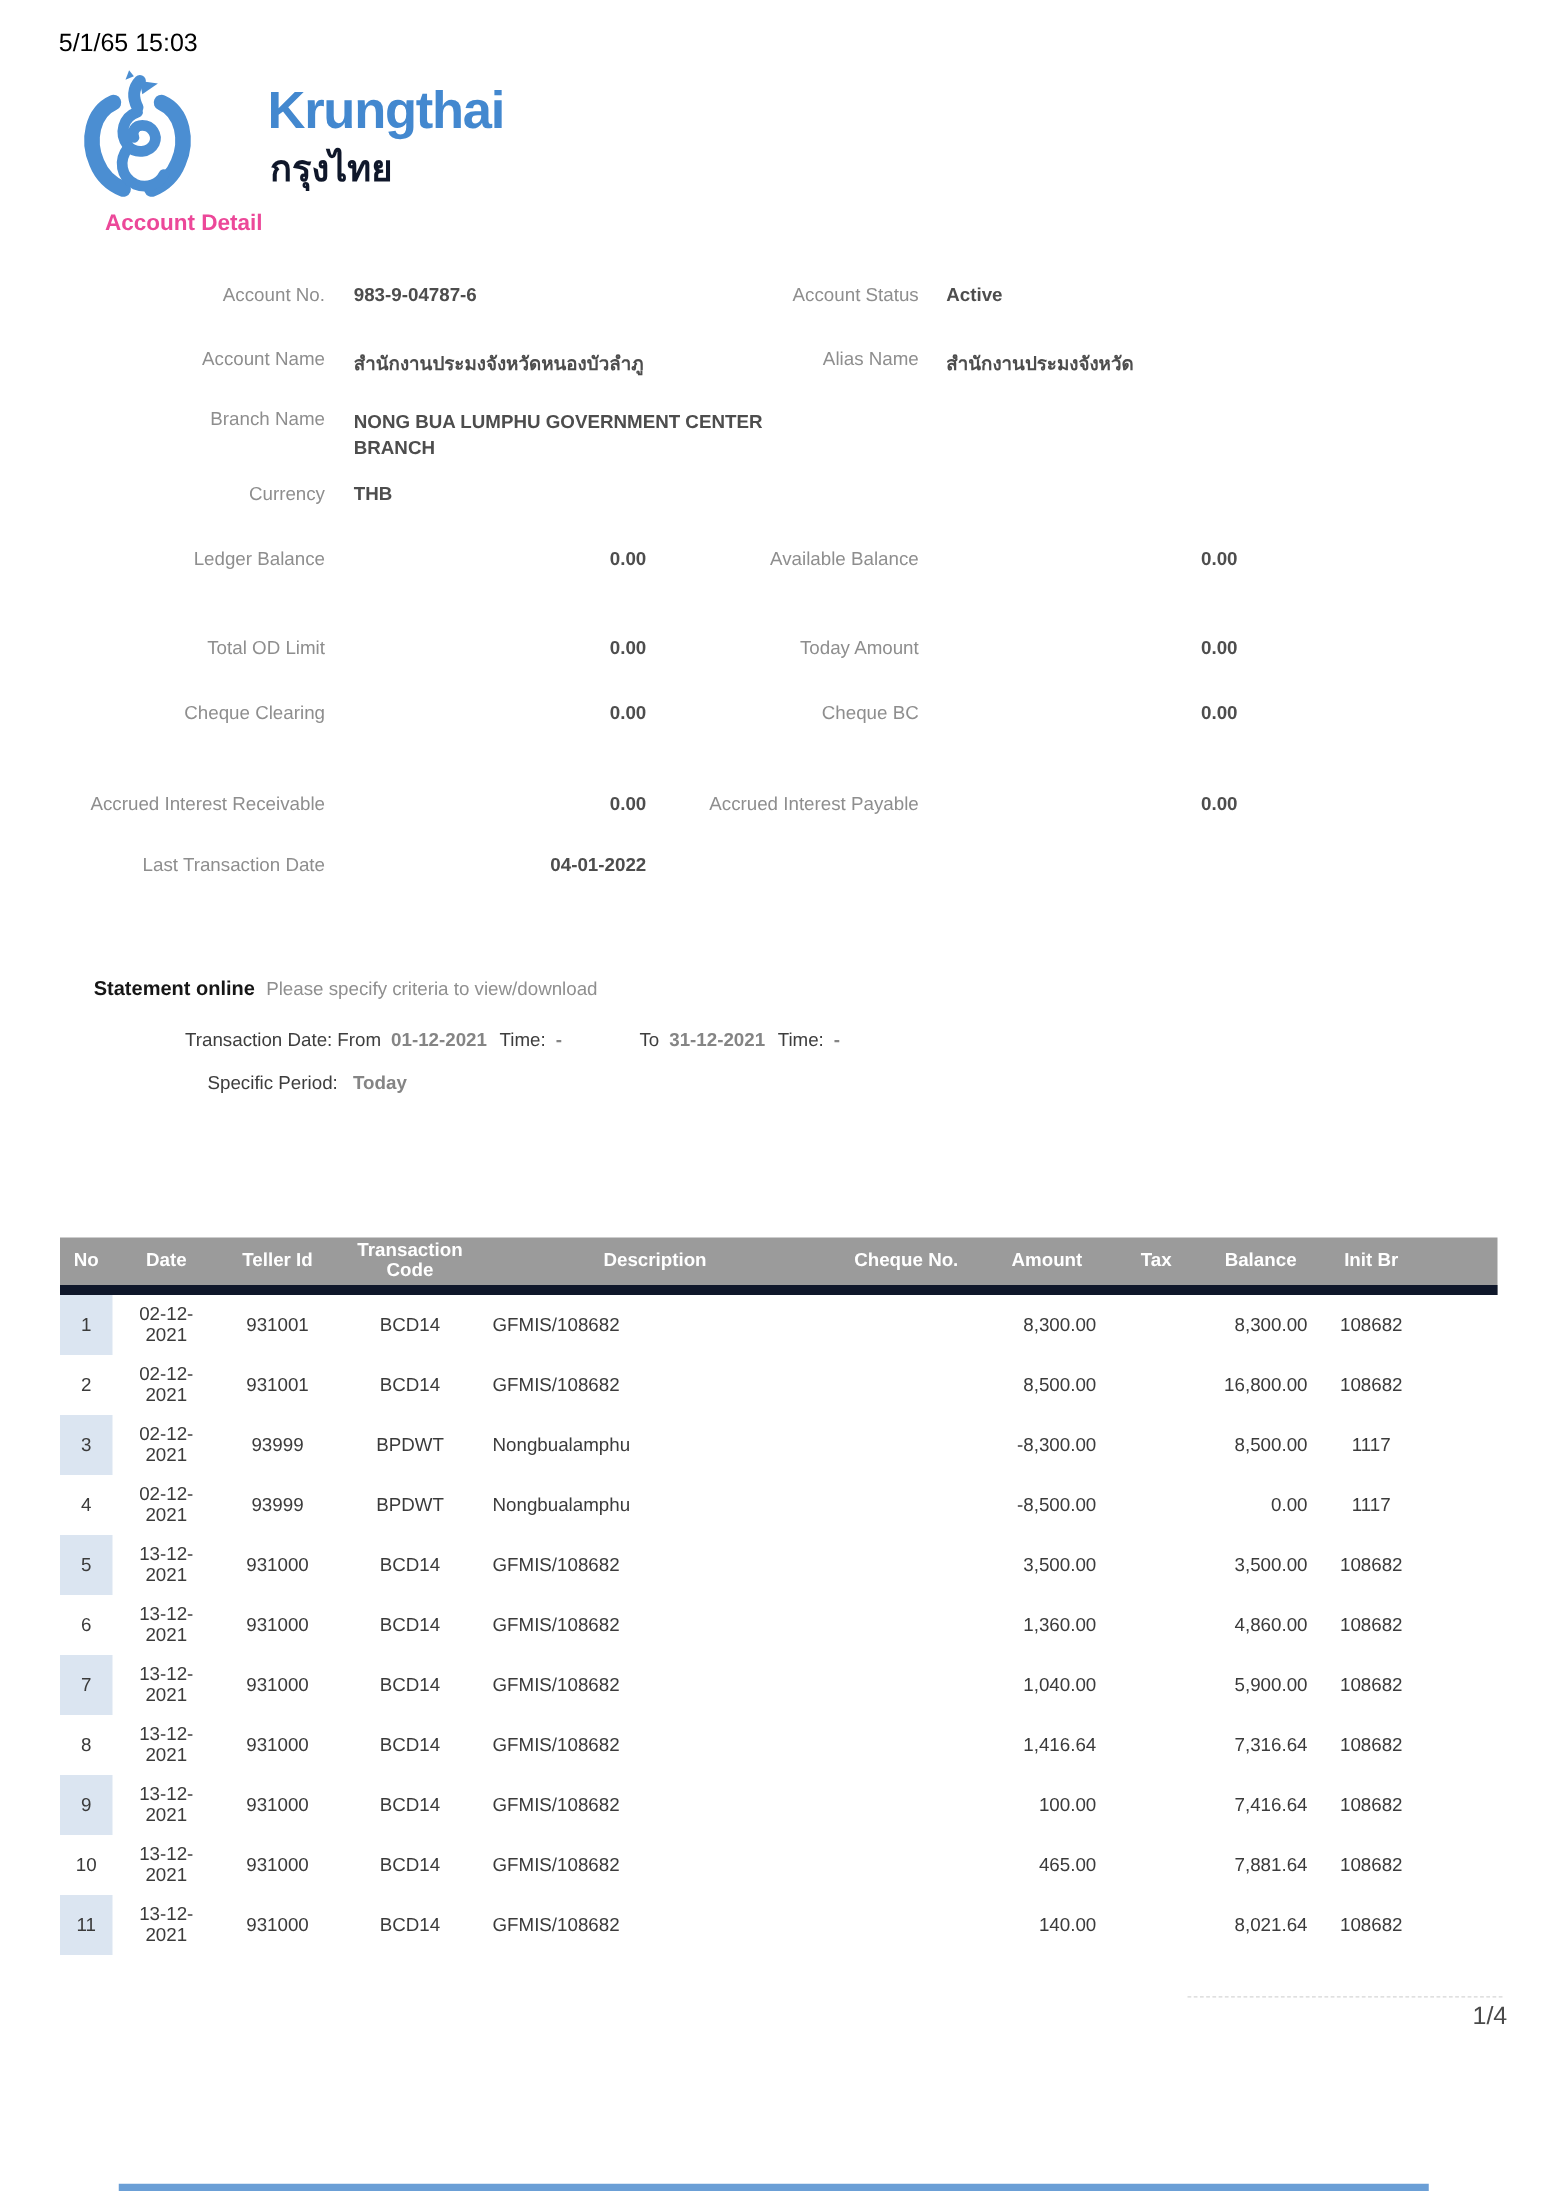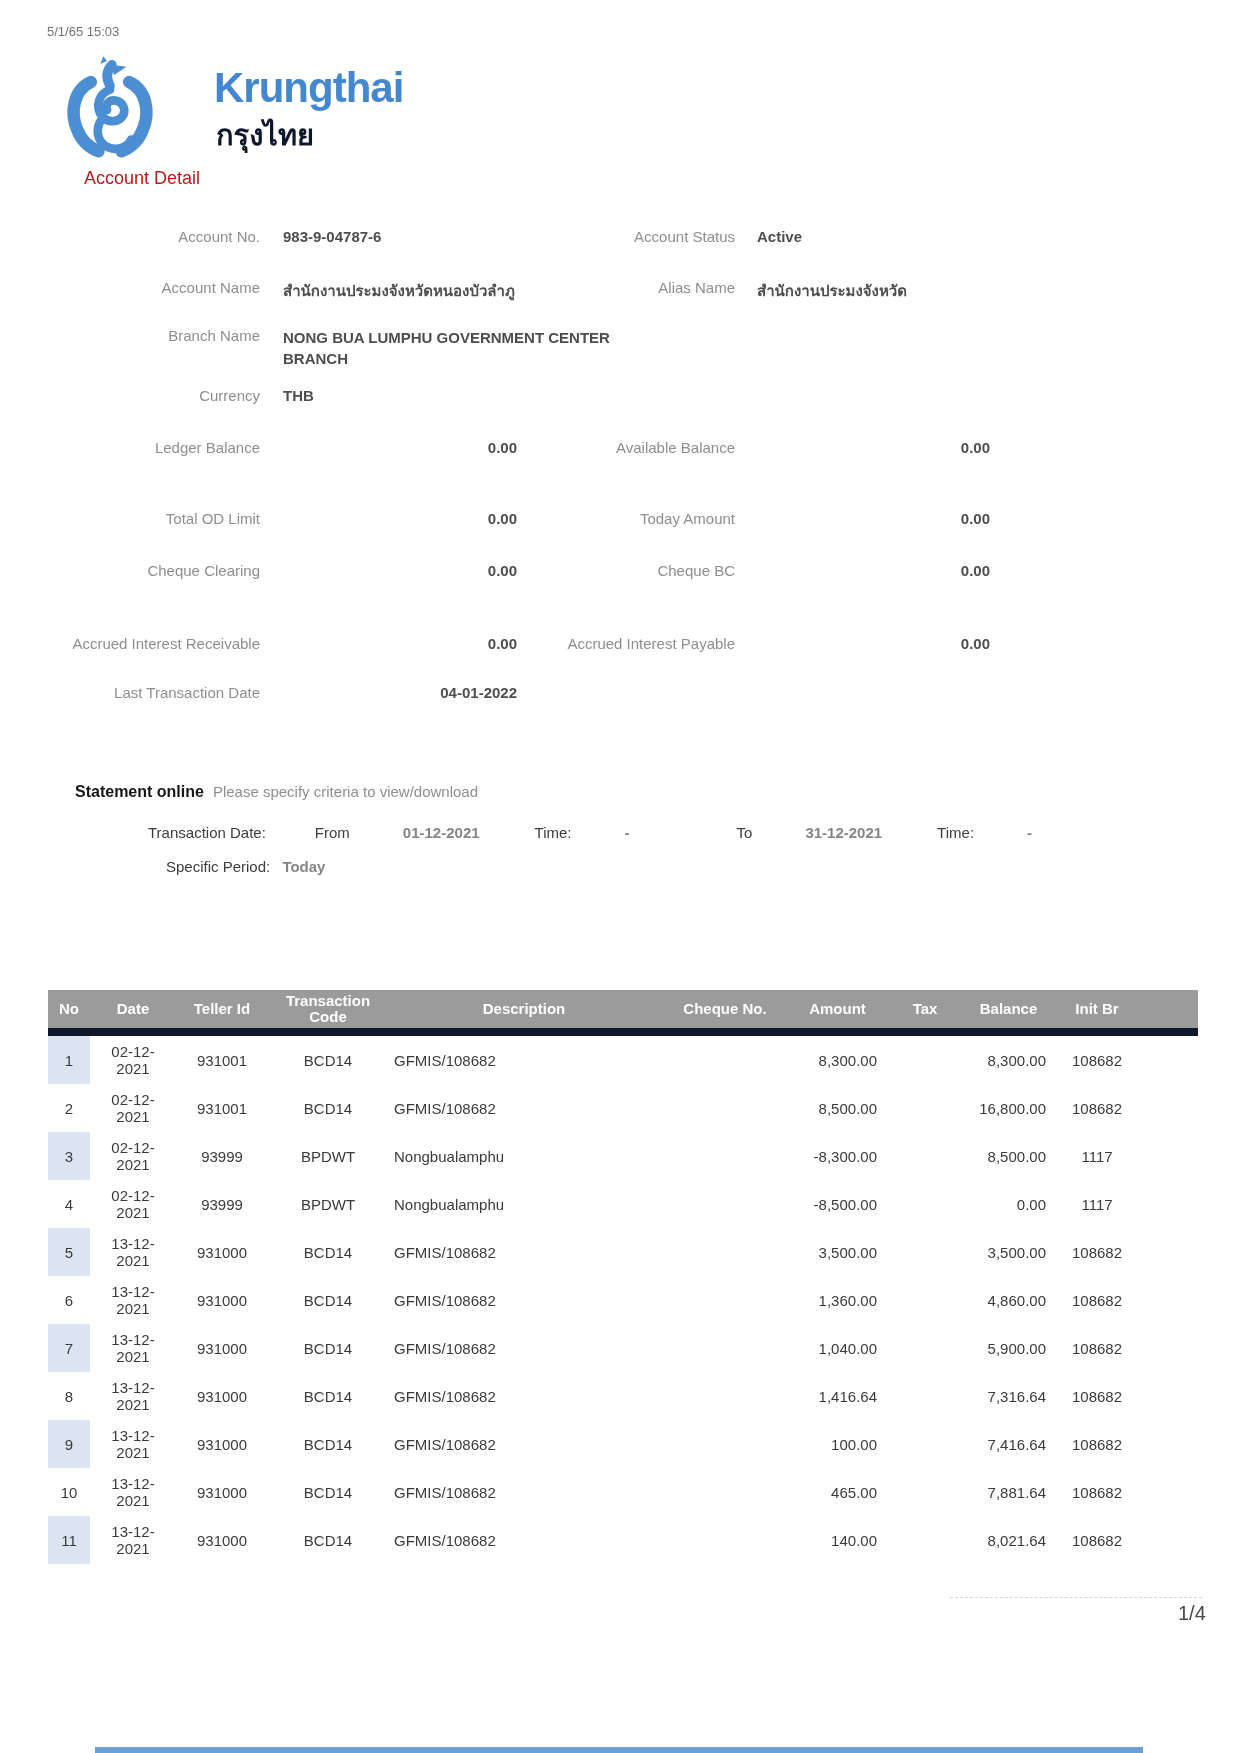--- a/index.html
+++ b/index.html
@@ -5,42 +5,42 @@
   html,body{margin:0;padding:0;background:#ffffff;}
   .page{
     position:relative;
     width:1240px;height:1753px;
     background:#ffffff;
     font-family:"Liberation Sans","DejaVu Sans",sans-serif;
     color:#3b3b3b;
     overflow:hidden;
   }
   
-  .timestamp{position:absolute;left:47px;top:24px;font-size:13px;color:#737373;}
+  .timestamp{position:absolute;left:47px;top:24px;font-size:20px;color:#000000;}
   .logo-wrap{position:absolute;left:62px;top:56px;width:420px;height:110px;}
   .logo-icon{position:absolute;left:0;top:0;width:96px;height:104px;}
   .brand-en{position:absolute;left:152px;top:8px;font-size:42px;font-weight:bold;color:#4388cf;letter-spacing:-1px;}
   .brand-th{position:absolute;left:154px;top:56px;font-size:29px;font-weight:bold;color:#0f172a;text-align:right;}
-  .section-title{position:absolute;left:84px;top:168px;font-size:18px;font-weight:normal;color:#b91c1c;}
+  .section-title{position:absolute;left:84px;top:168px;font-size:18px;font-weight:bold;color:#ec4899;}
   
   .ad-row{position:absolute;left:0;width:1240px;height:48px;font-size:15px;}
   .r1{top:228px}.r2{top:279px}.r3{top:327px}.r4{top:387px}.r5{top:439px}
   .r6{top:510px}.r7{top:562px}.r8{top:635px}.r9{top:684px}
   .al{position:absolute;left:40px;width:220px;text-align:right;color:#8e8e8e;}
   .rl{position:absolute;left:455px;width:280px;text-align:right;color:#8e8e8e;}
   .av{position:absolute;left:283px;font-weight:bold;color:#4d4d4d;}
   .rv{position:absolute;left:757px;font-weight:bold;color:#4d4d4d;}
   .av.num{width:234px;text-align:right;}
   .rv.num{width:233px;text-align:right;}
   .av.wrap{width:330px;line-height:21px;}
   
   .stmt-title{position:absolute;left:75px;top:783px;font-size:16px;}
   .stmt-title .t{font-weight:bold;color:#161616;}
   .stmt-title .s{color:#8f8f8f;font-size:15px;margin-left:9px;}
-  .criteria{position:absolute;left:148px;top:824px;font-size:15px;color:#3d3d3d;display:flex;align-items:baseline;gap:45px;}
+  .criteria{position:absolute;left:148px;top:824px;font-size:15px;color:#3d3d3d;display:flex;align-items:baseline;}
   .criteria .bold{font-weight:bold;color:#858585;}
   .criteria .g4{margin-left:4px}.criteria .g8{margin-left:8px}.criteria .g10{margin-left:10px}
   .criteria .g60{margin-left:62px}
   .specific{position:absolute;left:166px;top:858px;font-size:15px;color:#3d3d3d;}
   .specific .bold{font-weight:bold;color:#858585;margin-left:8px;}
   
   .t-wrap{position:absolute;left:48px;top:990px;width:1150px;}
   .t-head{
     display:grid;grid-template-columns:42px 86px 92px 120px 272px 130px 95px 80px 87px 90px;
     background:#9b9b9b;border-bottom:8px solid #0f172a;

